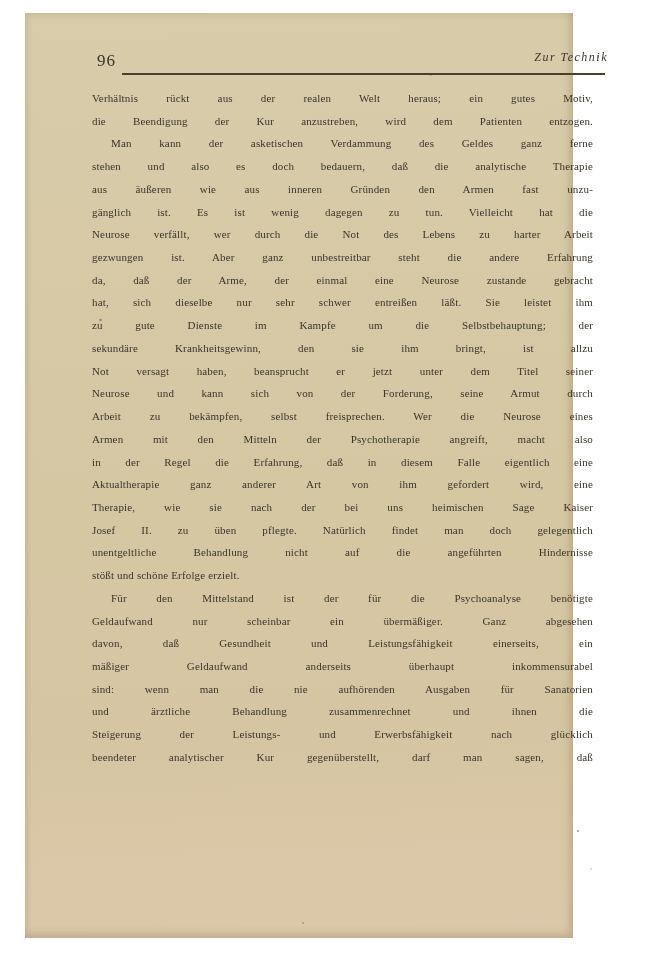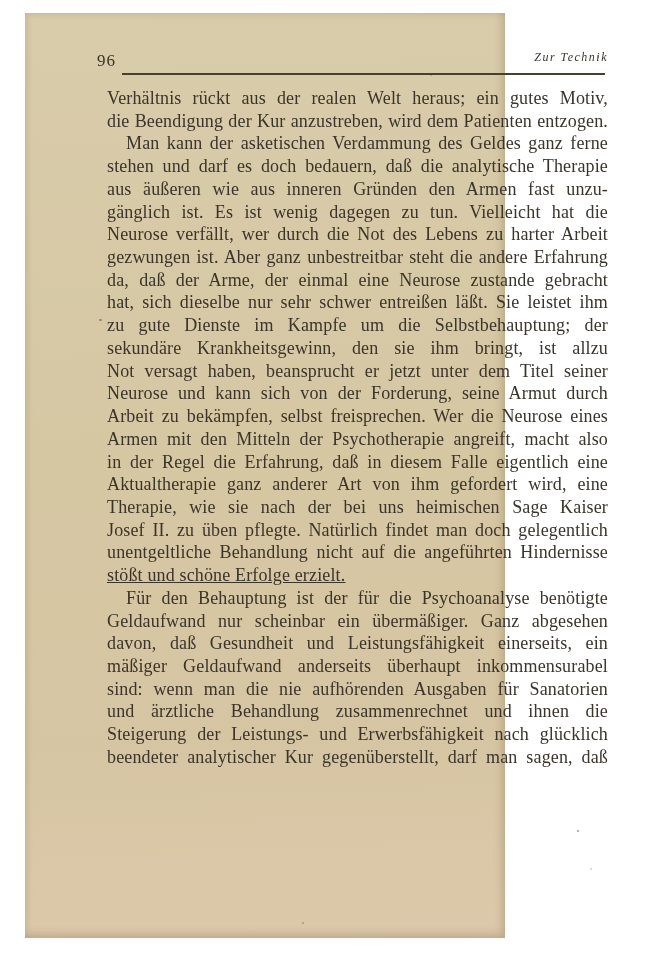--- a/index.html
+++ b/index.html
@@ -1,46 +1,46 @@
 <!DOCTYPE html>
 <html><head>
 <meta charset="utf-8">
 <style>
   html,body{margin:0;padding:0;}
   body{
     width:654px;height:960px;position:relative;background:#ffffff;
     font-family:"Liberation Serif","DejaVu Serif",serif;overflow:hidden;
   }
   .scan{
-    position:absolute;left:25px;top:13px;width:480px;height:925px;
+    position:absolute;left:25px;top:13px;width:548px;height:925px;
     background:linear-gradient(178deg,#d9ccab 0%,#d6c8a4 40%,#d6c5a2 78%,#dcc9ab 100%);
     box-shadow:inset -3px -4px 9px rgba(125,98,62,0.28), inset 2px 2px 6px rgba(125,98,62,0.12);
     color:#3a342b;
   }
   .pagenum{
     position:absolute;left:72px;top:38px;
     font-size:17px;letter-spacing:1px;
   }
   .running-title{
     position:absolute;left:82px;top:37px;width:501px;
     text-align:right;font-style:italic;font-size:12px;letter-spacing:1.5px;
   }
   .rule{
     position:absolute;left:97px;top:60px;width:483px;height:2px;
     background:#48402f;
   }
   .textblock{
-    position:absolute;left:82px;top:74px;width:501px;
-    font-size:18px;line-height:22.72px;letter-spacing:0.15px;
+    position:absolute;left:67px;top:74px;width:501px;
+    font-size:11px;line-height:22.72px;letter-spacing:0.15px;
   }
   .line{
     height:22.72px;overflow:hidden;
     text-align:justify;text-align-last:justify;
   }
-  .line.end{text-align-last:left;text-decoration:underline;}
+  .line.end{text-align-last:left;}
   .line.ind{text-indent:19px;}
   .speck{
     position:absolute;width:3px;height:3px;border-radius:50%;
     background:rgba(86,70,46,0.55);
   }
   .speck.s1{left:572px;top:43px;width:2px;height:2px;}
   .speck.s2{left:405px;top:61px;width:2px;height:2px;opacity:.6;}
   .speck.s3{left:74px;top:306px;width:3px;height:2px;}
   .speck.s4{left:552px;top:817px;width:2px;height:2px;}
   .speck.s5{left:277px;top:909px;width:2px;height:2px;opacity:.7;}
@@ -54,40 +54,40 @@
   <div>
     <span class="pagenum">96</span>
     <span class="running-title">Zur Technik</span>
     <div class="rule"></div>
   </div>
 
   <div class="textblock">
     <div class="line">Verhältnis rückt aus der realen Welt heraus; ein gutes Motiv,</div>
     <div class="line">die Beendigung der Kur anzustreben, wird dem Patienten entzogen.</div>
     <div class="line ind">Man kann der asketischen Verdammung des Geldes ganz ferne</div>
-    <div class="line">stehen und darf es doch bedauern, daß die analytische Therapie</div>
+    <div class="line">stehen und also es doch bedauern, daß die analytische Therapie</div>
     <div class="line">aus äußeren wie aus inneren Gründen den Armen fast unzu-</div>
     <div class="line">gänglich ist. Es ist wenig dagegen zu tun. Vielleicht hat die</div>
     <div class="line">Neurose verfällt, wer durch die Not des Lebens zu harter Arbeit</div>
     <div class="line">gezwungen ist. Aber ganz unbestreitbar steht die andere Erfahrung</div>
     <div class="line">da, daß der Arme, der einmal eine Neurose zustande gebracht</div>
     <div class="line">hat, sich dieselbe nur sehr schwer entreißen läßt. Sie leistet ihm</div>
     <div class="line">zu gute Dienste im Kampfe um die Selbstbehauptung; der</div>
     <div class="line">sekundäre Krankheitsgewinn, den sie ihm bringt, ist allzu</div>
     <div class="line">Not versagt haben, beansprucht er jetzt unter dem Titel seiner</div>
     <div class="line">Neurose und kann sich von der Forderung, seine Armut durch</div>
     <div class="line">Arbeit zu bekämpfen, selbst freisprechen. Wer die Neurose eines</div>
     <div class="line">Armen mit den Mitteln der Psychotherapie angreift, macht also</div>
     <div class="line">in der Regel die Erfahrung, daß in diesem Falle eigentlich eine</div>
     <div class="line">Aktualtherapie ganz anderer Art von ihm gefordert wird, eine</div>
     <div class="line">Therapie, wie sie nach der bei uns heimischen Sage Kaiser</div>
     <div class="line">Josef II. zu üben pflegte. Natürlich findet man doch gelegentlich</div>
     <div class="line">unentgeltliche Behandlung nicht auf die angeführten Hindernisse</div>
     <div class="line end">stößt und schöne Erfolge erzielt.</div>
-    <div class="line ind">Für den Behauptung ist der für die Psychoanalyse benötigte</div>
+    <div class="line ind">Für den Mittelstand ist der für die Psychoanalyse benötigte</div>
     <div class="line">Geldaufwand nur scheinbar ein übermäßiger. Ganz abgesehen</div>
     <div class="line">davon, daß Gesundheit und Leistungsfähigkeit einerseits, ein</div>
     <div class="line">mäßiger Geldaufwand anderseits überhaupt inkommensurabel</div>
     <div class="line">sind: wenn man die nie aufhörenden Ausgaben für Sanatorien</div>
     <div class="line">und ärztliche Behandlung zusammenrechnet und ihnen die</div>
     <div class="line">Steigerung der Leistungs- und Erwerbsfähigkeit nach glücklich</div>
     <div class="line">beendeter analytischer Kur gegenüberstellt, darf man sagen, daß</div>
   </div>
 
   <div class="speck s1"></div>

